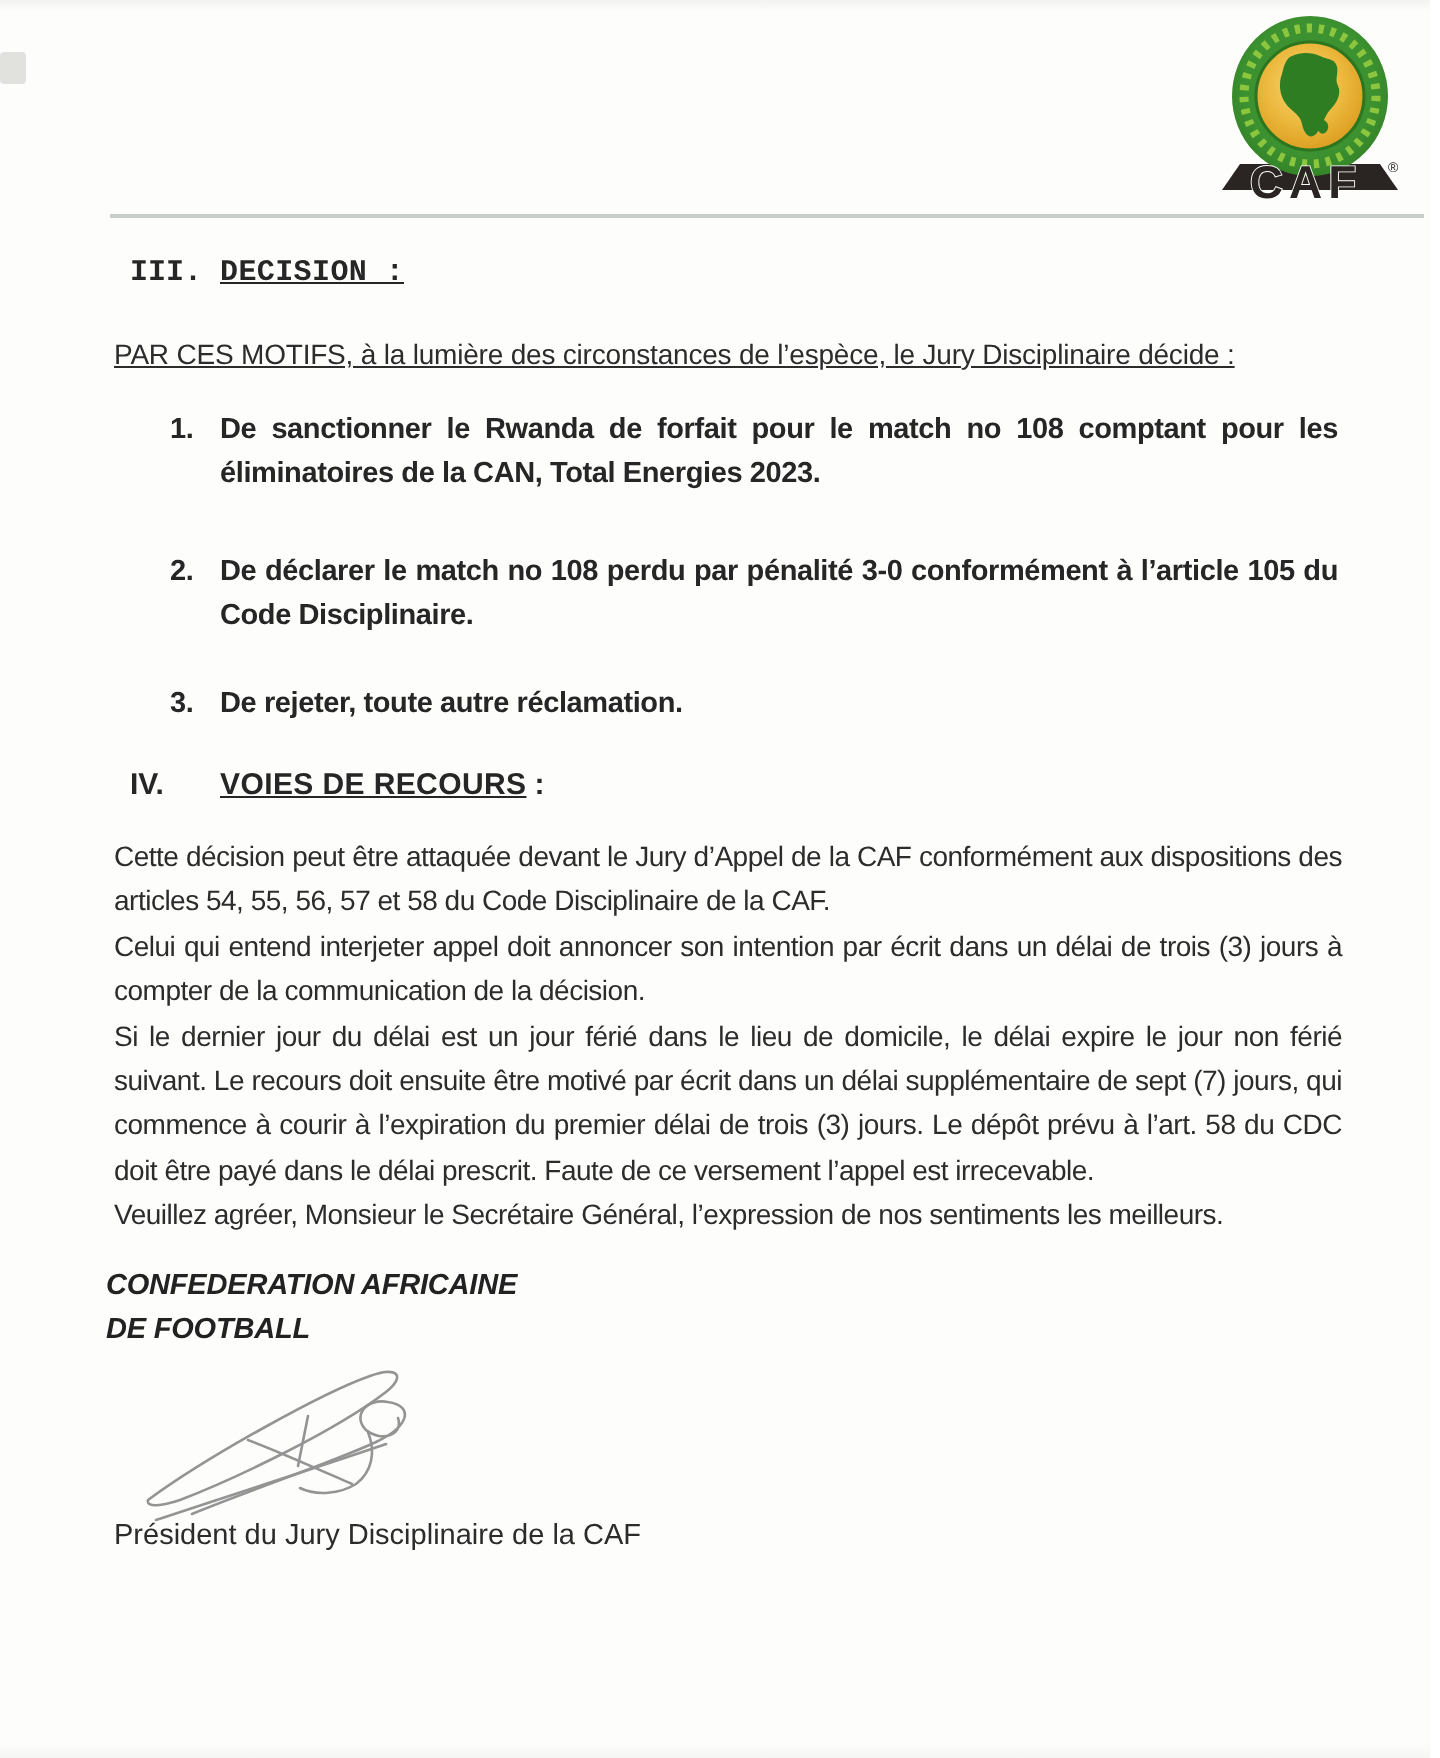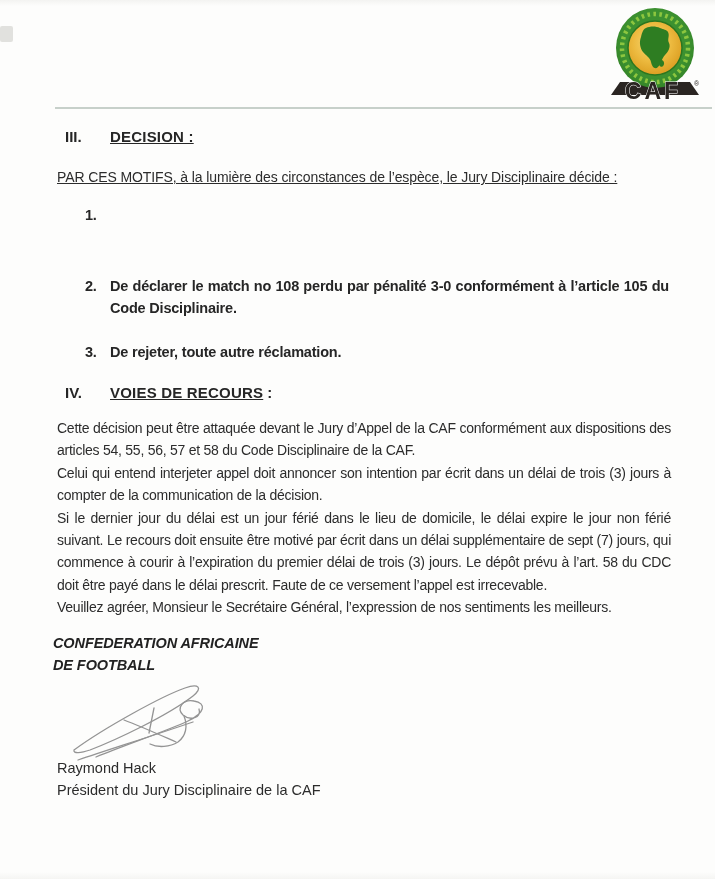--- a/index.html
+++ b/index.html
@@ -10,21 +10,21 @@
   }
   .abs { position:absolute; }
   .scan-artifact { left:0; top:26px; width:13px; height:16px; background:#dcdcd8; border-radius:2px; opacity:.85; }
   .logo-wrap { left:606px; top:6px; width:98px; height:96px; }
   .rule { left:55px; top:107px; width:657px; height:2px; background:#c7d0ca; }
 
   .sec-head { height:20px; font-weight:bold; font-size:15px; color:#262626; }
   .sec-head .numeral { position:absolute; left:65px; }
   .sec-head .sec-title { position:absolute; left:110px; text-decoration:underline; letter-spacing:.2px; }
   .sec-head .sec-suffix { text-decoration:none; display:inline-block; padding-left:4px; }
-  #sec-decision { top:128px; left:0; right:5px; }
+  #sec-decision { top:128px; left:0; right:5px;font-family:Liberation Mono, monospace; }
   #sec-recours  { top:384px; left:0; right:0; }
 
   .intro { left:57px; top:169px; width:618px; font-size:14px; letter-spacing:-0.1px; color:#2c2c2c;text-decoration:underline; }
   .d-item { position:absolute; left:57px; width:612px; padding-left:53px; box-sizing:border-box;
             font-weight:bold; font-size:14.5px; line-height:22px; text-align:justify;
             letter-spacing:-0.2px; color:#262626; }
   .d-item .num { position:absolute; left:28px; }
   #item-1 { top:204px; } #item-2 { top:275px; } #item-3 { top:341px; }
 
   .body-block { left:57px; top:417px; width:614px; font-size:14px; line-height:22.4px;
@@ -77,20 +77,21 @@
 
   <div class="abs sec-head" id="sec-decision">
     <span class="numeral">III.</span>
     <span class="sec-title">DECISION :</span>
   </div>
 
   <div class="abs intro">PAR CES MOTIFS, à la lumière des circonstances de l’espèce, le Jury Disciplinaire décide :</div>
 
   <div class="d-item" id="item-1">
     <span class="num">1.</span>
+    <span>De sanctionner le Rwanda de forfait pour le match no 108 comptant pour les éliminatoires de la CAN, Total Energies 2023.</span>
   </div>
   <div class="d-item" id="item-2">
     <span class="num">2.</span>
     <span>De déclarer le match no 108 perdu par pénalité 3-0 conformément à l’article 105 du Code Disciplinaire.</span>
   </div>
   <div class="d-item" id="item-3">
     <span class="num">3.</span>
     <span>De rejeter, toute autre réclamation.</span>
   </div>
 
@@ -118,17 +119,16 @@
         <path d="M30,79 C62,66 103,52 122,43 C139,35 141,25 128,23 C117,21 110,30 117,37 C124,43 136,40 133,31"></path>
         <path d="M12,82 C48,70 95,55 127,44"></path>
         <path d="M58,42 C74,48 94,57 110,64"></path>
         <path d="M88,30 L83,55"></path>
         <path d="M118,38 C122,48 120,58 112,64 C104,69 92,70 84,66"></path>
       </g>
     </svg>
   </div>
 
   <div class="abs signer-block">
-    <div>Raymond Hack</div>
     <div>Président du Jury Disciplinaire de la CAF</div>
   </div>
 
 </div>
 
 </body></html>

